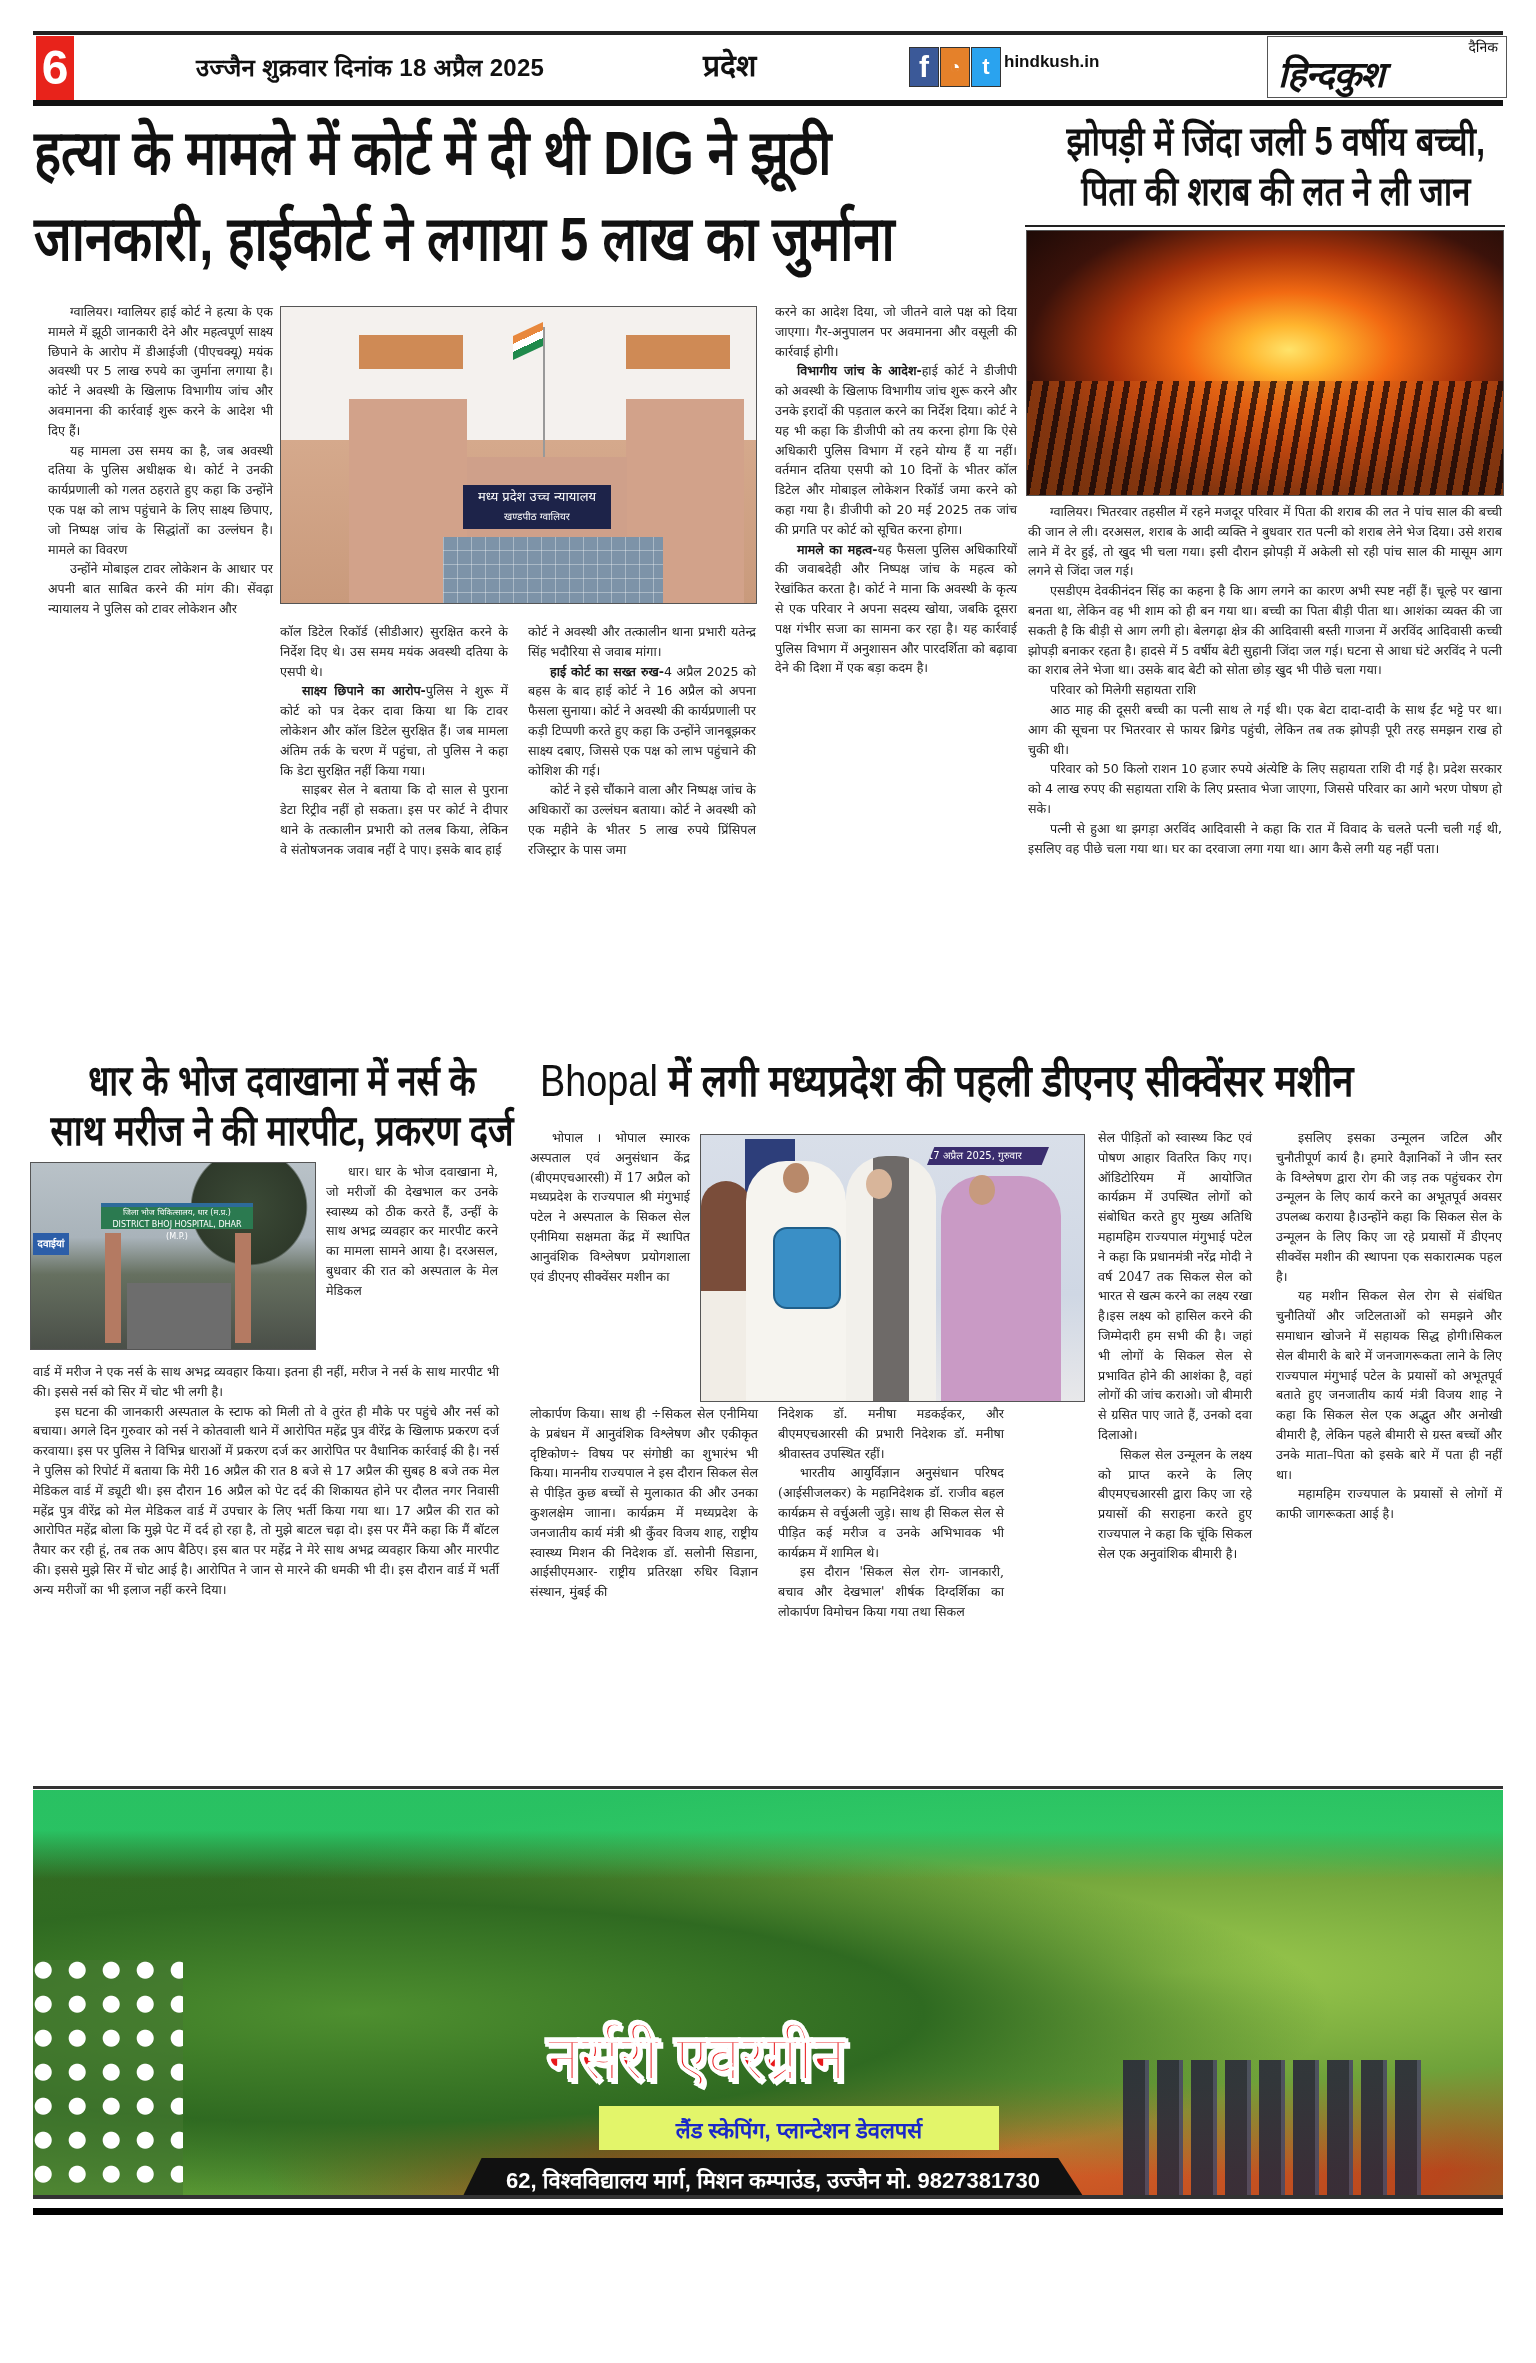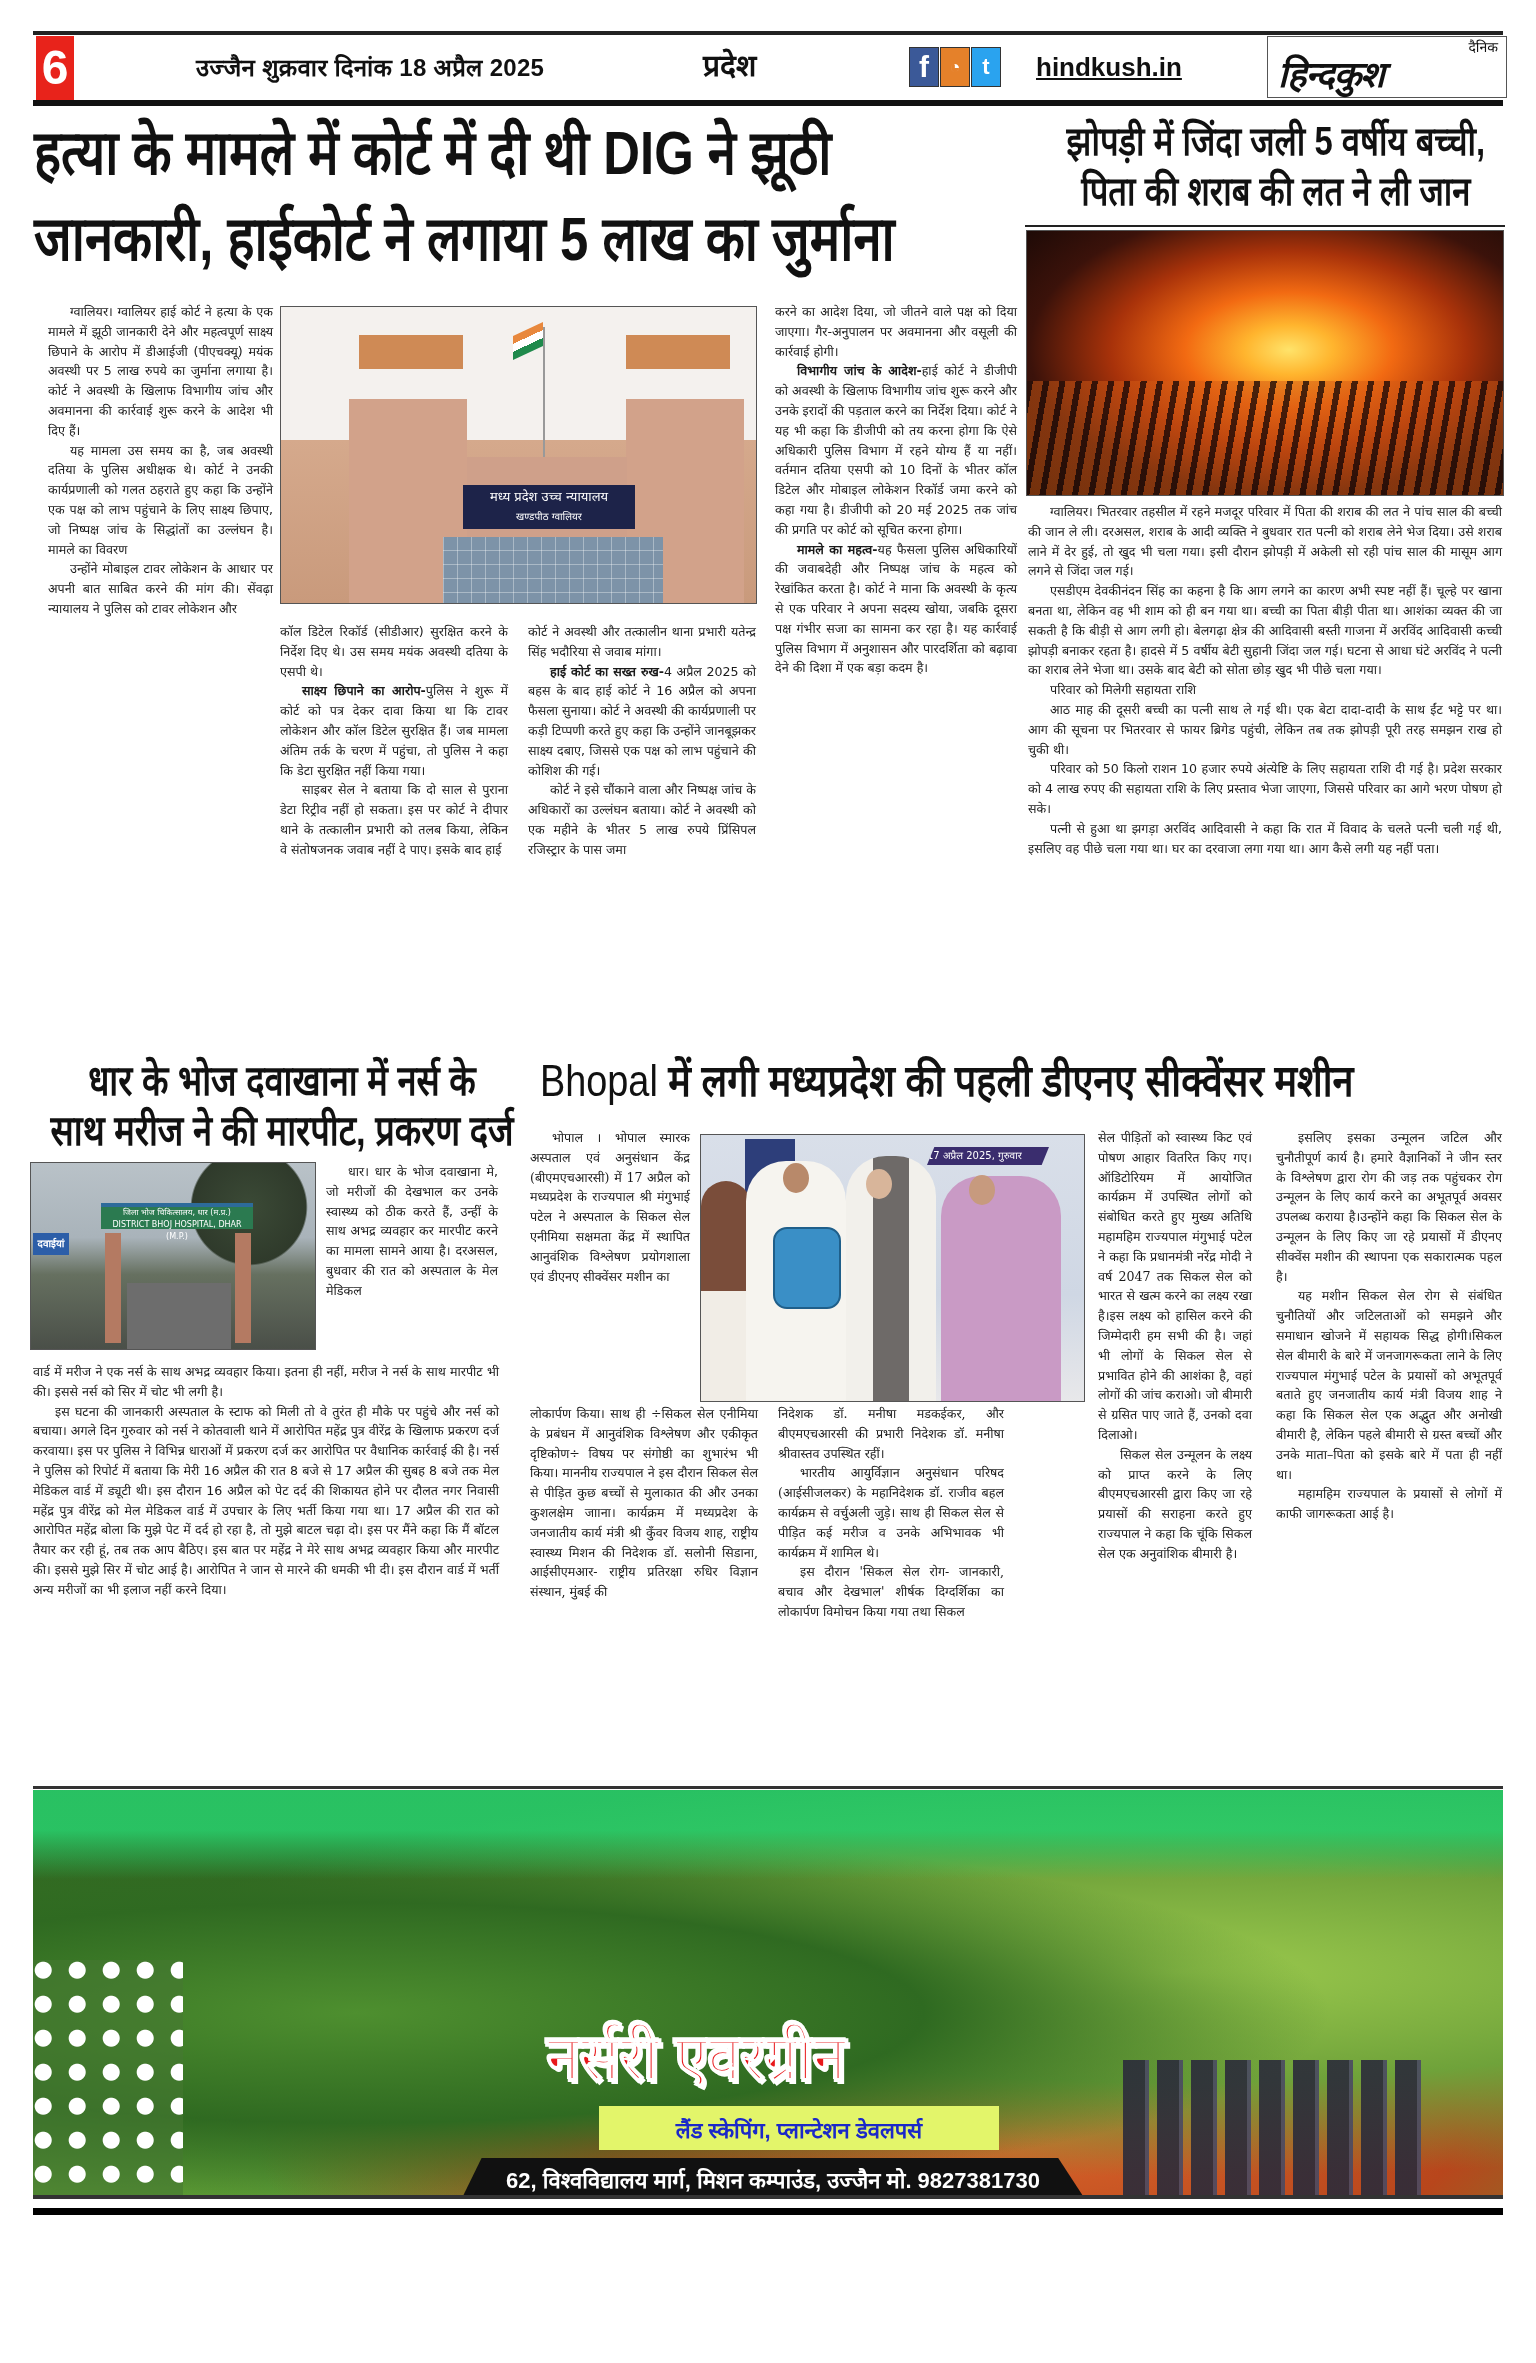--- a/index.html
+++ b/index.html
@@ -13,21 +13,21 @@
   .masthead-rule-bot { left: 33px; top: 100px; width: 1470px; height: 6px; background: #111; }
   .page-num { left: 36px; top: 36px; width: 38px; height: 64px; background: #e8231b; color: #fff;
     font-family: "Liberation Sans", sans-serif; font-size: 48px; font-weight: bold; line-height: 64px; text-align: center; }
   .date-line { left: 196px; top: 50px; font-family: "Liberation Sans", sans-serif; font-size: 24px; font-weight: bold; color: #111; letter-spacing: 0.3px; }
   .section-name { left: 703px; top: 44px; font-family: "Liberation Sans", sans-serif; font-size: 30px; font-weight: bold; color: #111; }
   .social { top: 47px; width: 30px; height: 40px; display: flex; align-items: center; justify-content: center;
     color: #fff; font-family: "Liberation Sans", sans-serif; font-weight: bold; border: 1px solid #333; }
   .fb { left: 909px; background: #3b5998; font-size: 30px; }
   .rss { left: 940px; background: #e5812a; font-size: 18px; }
   .tw { left: 971px; background: #2aa3ef; font-size: 22px; }
-  .site-url { left: 1036px; top: 52px; font-family: "Liberation Sans", sans-serif; font-size: 26px; font-weight: bold; color: #111; text-decoration: underline; }
+  .site-url { left: 1004px; top: 52px; font-family: "Liberation Sans", sans-serif; font-size: 17px; font-weight: bold; color: #111; }
   .logo-box { left: 1267px; top: 36px; width: 240px; height: 62px; border: 1px solid #555; background: #fff; }
   .logo-small { position: absolute; right: 8px; top: 0px; font-size: 14px; color: #111; }
   .logo-main { position: absolute; left: 10px; top: 12px; font-family: "DejaVu Serif", serif; font-size: 36px; font-weight: bold; font-style: italic; color: #111; letter-spacing: -1px; }
 
   
   .hl { font-family: "Liberation Sans", sans-serif; font-weight: bold; color: #111; text-align: center; transform: scaleX(0.82); transform-origin: left top; white-space: nowrap; }
   .hl-main-1 { left: 34px; top: 118px; font-size: 62px; line-height: 70px; width: 1180px; text-align: left; }
   .hl-main-2 { left: 34px; top: 204px; font-size: 62px; line-height: 70px; width: 1200px; text-align: left; }
   .hl-fire { left: 1034px; top: 116px; font-size: 40px; line-height: 50px; width: 590px; }
   .hl-fire-rule { left: 1025px; top: 225px; width: 480px; height: 2px; background: #222; }
@@ -45,21 +45,21 @@
   .court-photo { left: 280px; top: 306px; width: 477px; height: 298px;
     background: linear-gradient(180deg, #f4f1ee 0%, #f4f1ee 45%, #d5a98c 45%, #c99a7c 100%); }
   .court-tower-l { position:absolute; left: 68px; top: 92px; width: 118px; height: 210px; background: #d2a28a; }
   .court-tower-r { position:absolute; left: 345px; top: 92px; width: 118px; height: 210px; background: #d2a28a; }
   .court-cap-l { position:absolute; left: 78px; top: 28px; width: 104px; height: 34px; background: #cf8a55; }
   .court-cap-r { position:absolute; left: 345px; top: 28px; width: 104px; height: 34px; background: #cf8a55; }
   .court-mid { position:absolute; left: 186px; top: 150px; width: 160px; height: 150px; background: #cfa08a; }
   .court-window { position:absolute; left: 162px; top: 230px; width: 220px; height: 70px; background: #7d93a8;
     background-image: linear-gradient(90deg, rgba(255,255,255,.35) 1px, transparent 1px), linear-gradient(0deg, rgba(255,255,255,.35) 1px, transparent 1px);
     background-size: 14px 14px; }
-  .court-sign { position:absolute; left: 182px; top: 178px; width: 172px; height: 44px; background: #1d2349; color: #fff;
+  .court-sign { position:absolute; left: 182px; top: 178px; width: 148px; height: 44px; background: #1d2349; color: #fff;
     font-size: 13px; text-align: center; line-height: 20px; padding-top: 2px; }
   .court-flag { position:absolute; left: 232px; top: 22px; width: 30px; height: 24px;
     background: linear-gradient(180deg, #e8883d 0 33%, #fff 33% 66%, #1f8a4c 66% 100%); transform: skewY(-25deg); }
   .court-pole { position:absolute; left: 262px; top: 20px; width: 2px; height: 130px; background: #999; }
 
   .fire-photo { left: 1026px; top: 230px; width: 478px; height: 266px;
     background: radial-gradient(ellipse at 55% 45%, #ffe36a 0%, #ffb52e 12%, #f26a12 28%, #a8320a 48%, #3b120a 70%, #120705 100%); }
   .fire-roof { position:absolute; left: 0; top: 150px; width: 100%; height: 116px;
     background: repeating-linear-gradient(100deg, rgba(40,15,8,.85) 0 6px, rgba(210,90,20,.5) 6px 16px); }
 

